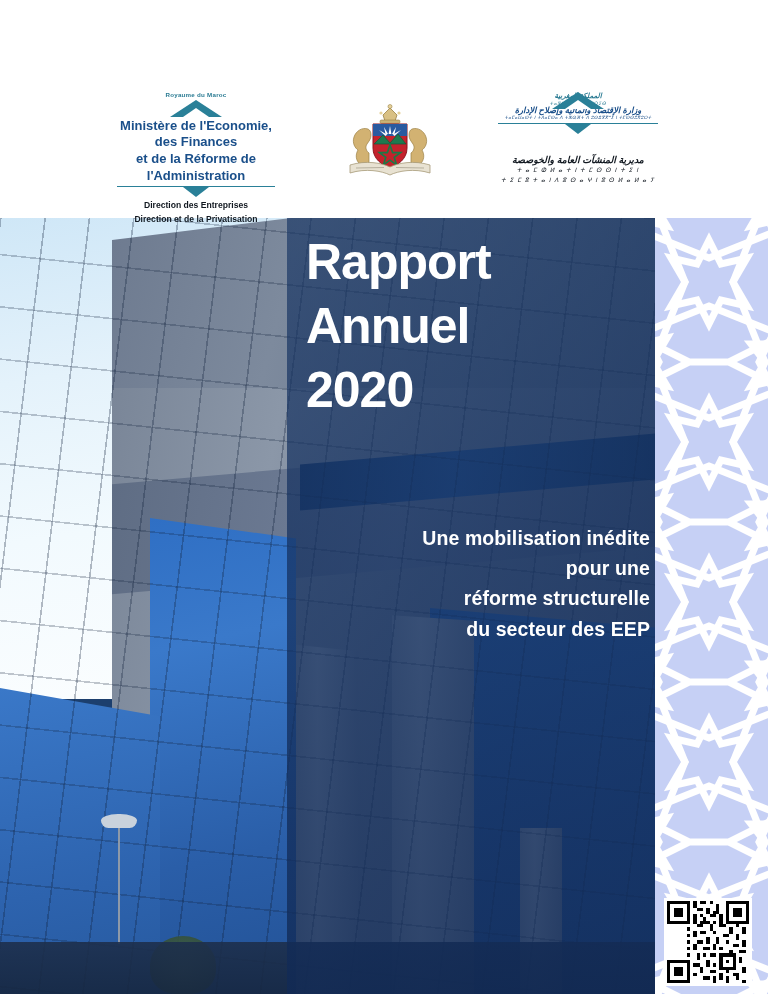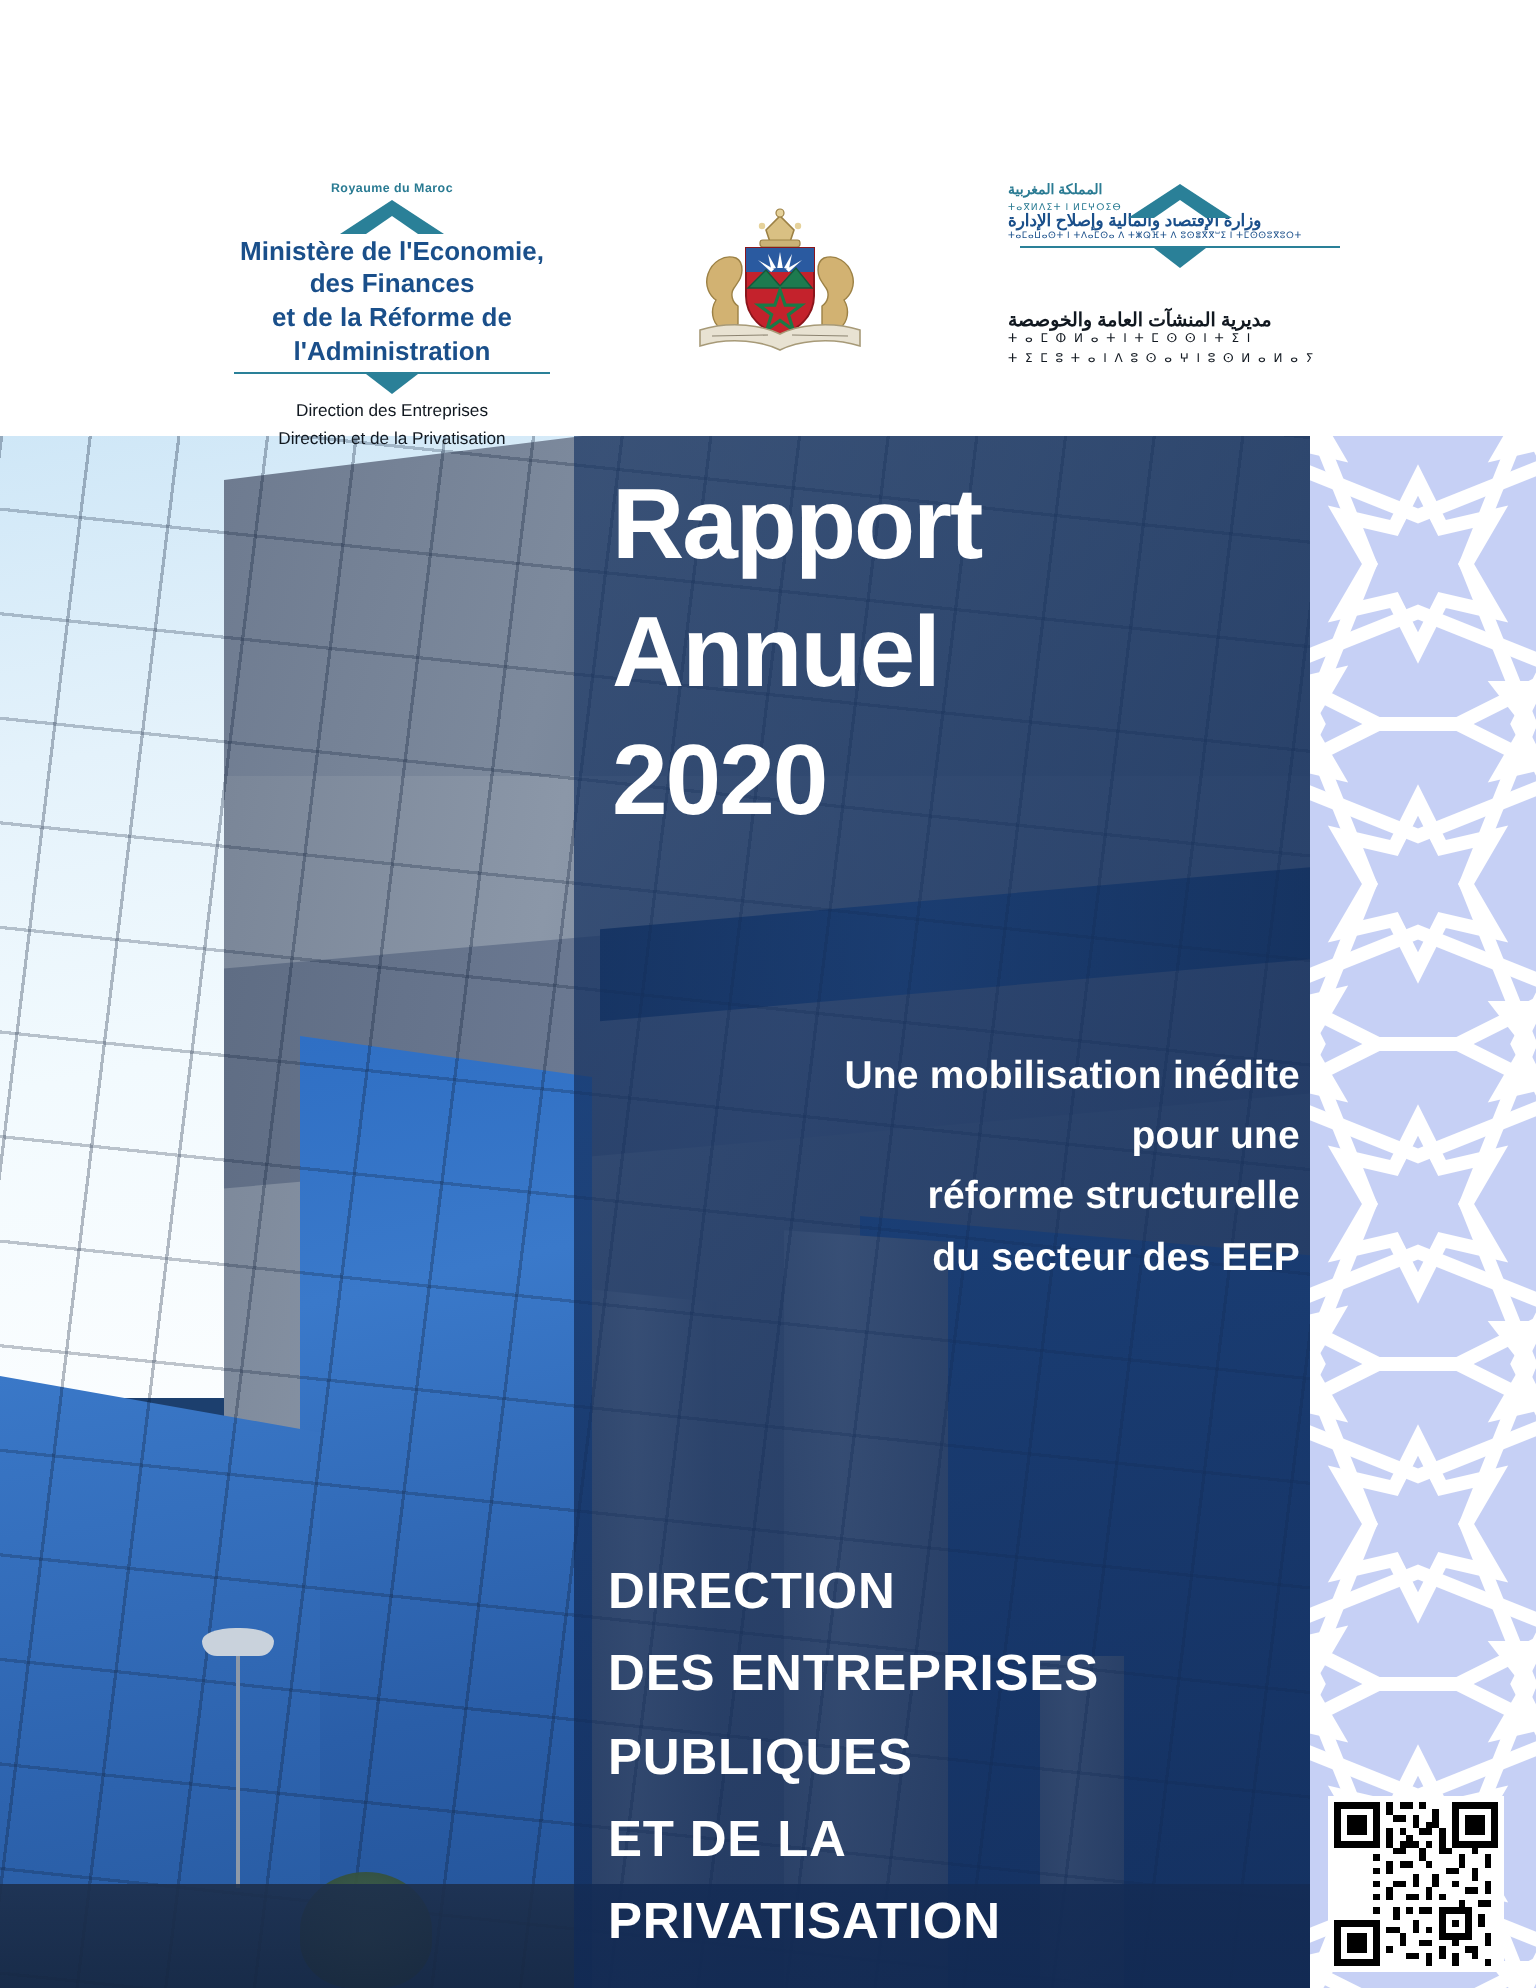--- a/index.html
+++ b/index.html
@@ -93,45 +93,46 @@
     position: absolute;
     left: 50%; top: 0;
     transform: translateX(-50%);
     width: 0; height: 0;
     border-left: 13px solid transparent;
     border-right: 13px solid transparent;
     border-top: 10px solid #2a8098;
   }
   .logo-fr .dept {
     font-size: 8.6px;
-    font-weight: normal;
+    font-weight: bold;
     color: #111820;
     line-height: 1.35;
     margin-top: 2px;
   }
 
   
   .coat {
     position: absolute;
     left: 338px;
     top: 103px;
     width: 104px;
     height: 80px;
   }
   .coat svg { display: block; }
 
   
   .logo-ar {
     position: absolute;
-    left: 504px;
+    left: 492px;
     top: 92px;
     width: 172px;
-    text-align: left;
+    text-align: center;
     line-height: 1.1;
     direction: rtl;
+    font-style: italic;
   }
   .logo-ar .kingdom-ar {
     font-size: 7px;
     font-weight: bold;
     color: #2a7b93;
   }
   .logo-ar .kingdom-tif {
     font-size: 4.6px;
     color: #2a7b93;
     letter-spacing: .6px;
@@ -475,27 +476,20 @@
       <div>2020</div>
     </div>
 
     <div class="subtitle">
       <div>Une mobilisation inédite</div>
       <div>pour une</div>
       <div>réforme structurelle</div>
       <div>du secteur des EEP</div>
     </div>
 
-    <div class="dept-block">
-      <div>DIRECTION</div>
-      <div>DES ENTREPRISES</div>
-      <div>PUBLIQUES</div>
-      <div>ET DE LA</div>
-      <div>PRIVATISATION</div>
-    </div>
   </div>
 
   <div class="pattern-strip">
     <svg width="113" height="776" viewBox="0 0 113 776" xmlns="http://www.w3.org/2000/svg">
       <defs>
         <pattern id="zellige" width="160" height="160" patternUnits="userSpaceOnUse" patternTransform="translate(-26,-16)">
           <rect width="160" height="160" fill="#c6d0f5"></rect>
           <g stroke="#ffffff" stroke-width="7" fill="none" stroke-linejoin="miter">
 
             <path d="M80 38 L92 62 L118 56 L104 80 L118 104 L92 98 L80 122 L68 98 L42 104 L56 80 L42 56 L68 62 Z"></path>

